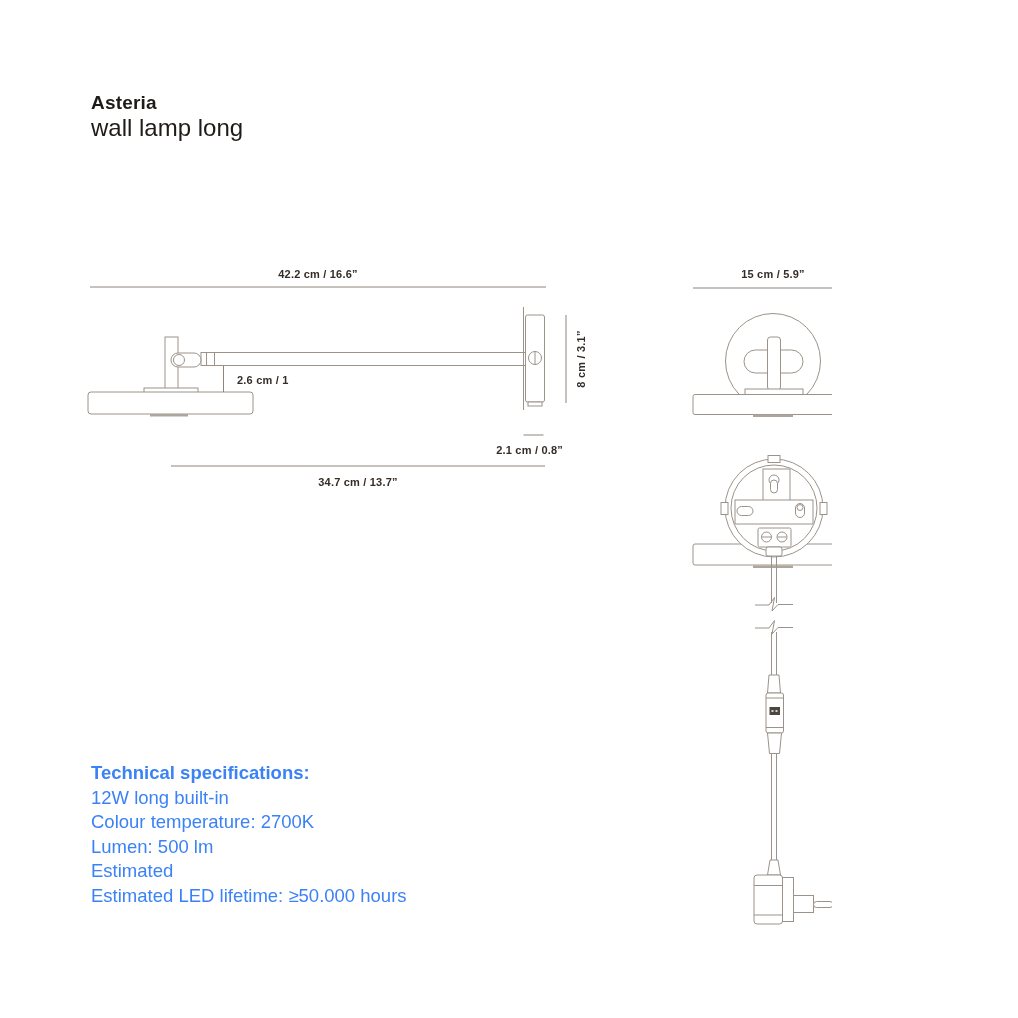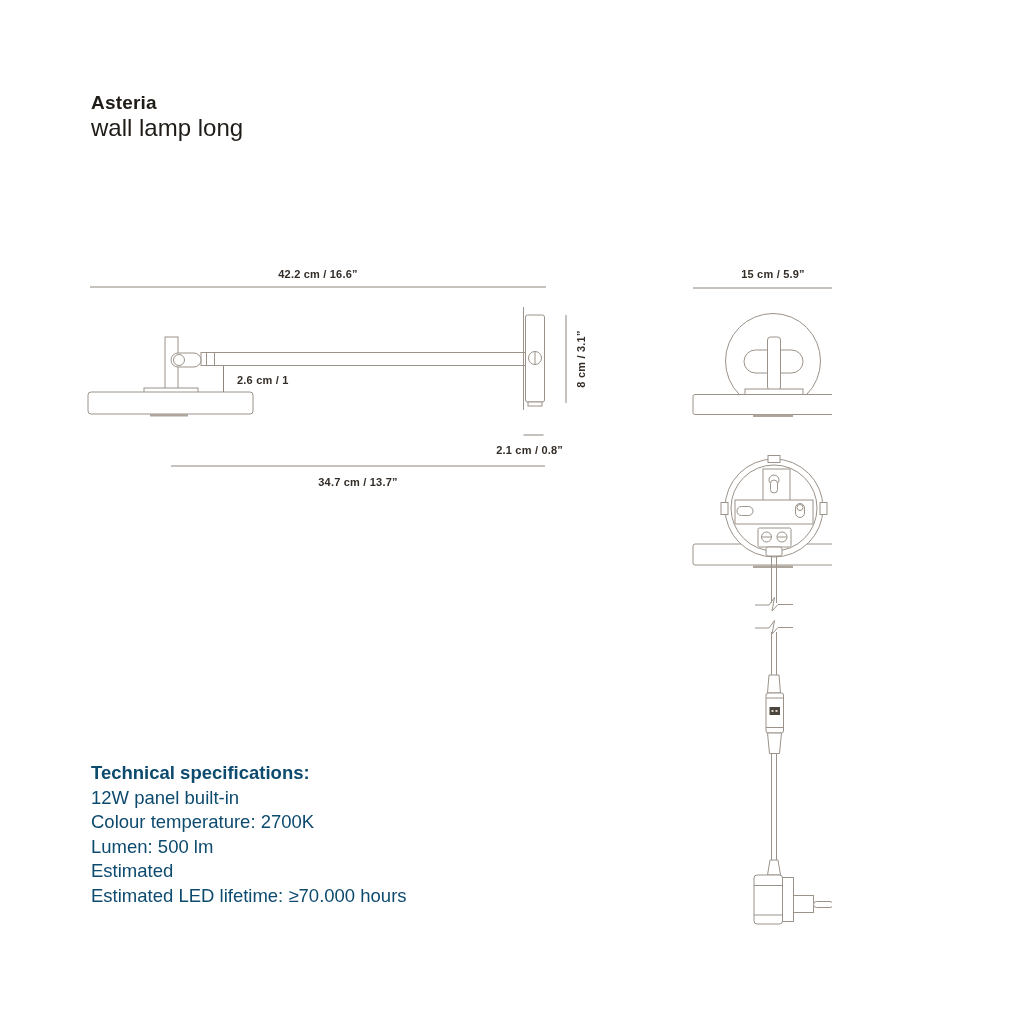--- a/index.html
+++ b/index.html
@@ -18,21 +18,21 @@
 
   .outline    { fill:#ffffff; stroke:#9b9289; stroke-width:1; }
   .outline-nf { fill:none;    stroke:#9b9289; stroke-width:1; }
   .detail     { fill:#aea59c; stroke:none; }
   .darkband   { fill:#4d463f; stroke:none; }
   .dot        { fill:#d8d2cb; stroke:none; }
   .dimline    { stroke:#8d847b; stroke-width:1; fill:none; }
   .dim { font-family:"Liberation Sans", sans-serif; font-size:11px; font-weight:bold;
          fill:#342d27; letter-spacing:0.2px; }
 
-  .specs { position:absolute; left:91px; top:761px; font-size:18.5px; line-height:24.6px; color:#0c4a6e; }
+  .specs { position:absolute; left:91px; top:761px; font-size:18.5px; line-height:24.6px; color:#3b82f6; }
   .specs .heading { font-weight:bold; }
 </style>
 </head>
 <body>
 
 <div class="page">
 
   <header class="title-block">
     <div class="name">Asteria</div>
     <div class="variant">wall lamp long</div>
@@ -148,20 +148,20 @@
 
     <line class="dimline" x1="209" y1="115" x2="209" y2="268"></line>
     <text class="dim" transform="rotate(-90 229 190)" x="229" y="190" text-anchor="middle">2.2 m / 7’ 2”</text>
 
     <line class="dimline" x1="239" y1="115" x2="239" y2="422"></line>
     <text class="dim" transform="rotate(-90 260 265)" x="260" y="265" text-anchor="middle">2.3 m / 7’ 5”</text>
   </svg>
 
   <section class="specs">
     <div class="heading">Technical specifications:</div>
-    <div class="spec-line">12W panel built-in</div>
+    <div class="spec-line">12W long built-in</div>
     <div class="spec-line">Colour temperature: 2700K</div>
     <div class="spec-line">Lumen: 500 lm</div>
     <div class="spec-line">Estimated</div>
-    <div class="spec-line">Estimated LED lifetime: ≥70.000 hours</div>
+    <div class="spec-line">Estimated LED lifetime: ≥50.000 hours</div>
   </section>
 
 </div>
 
 </body></html>

